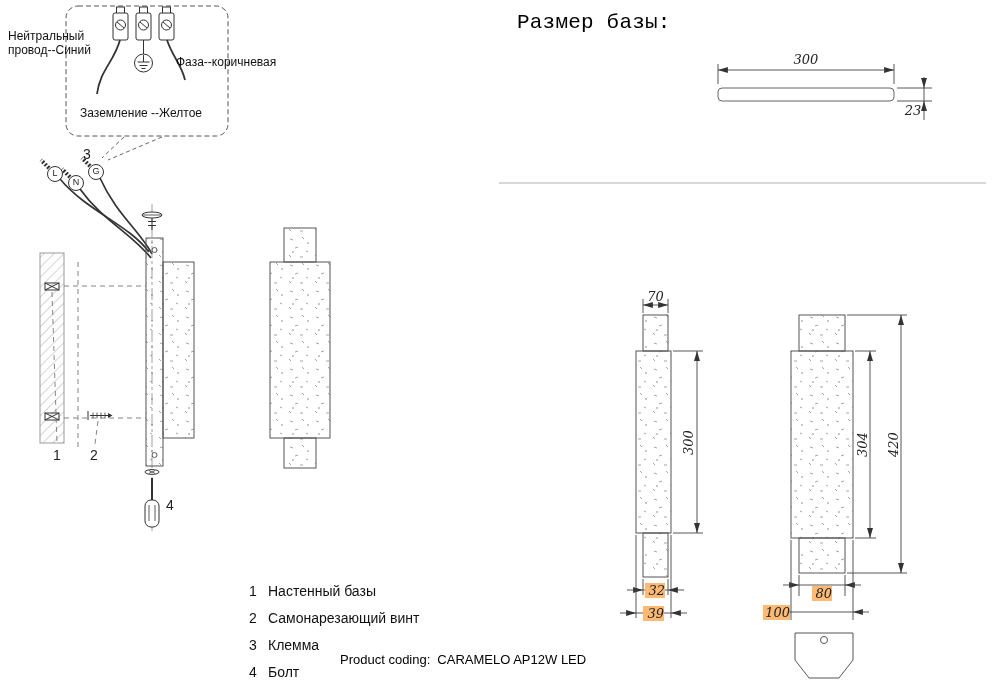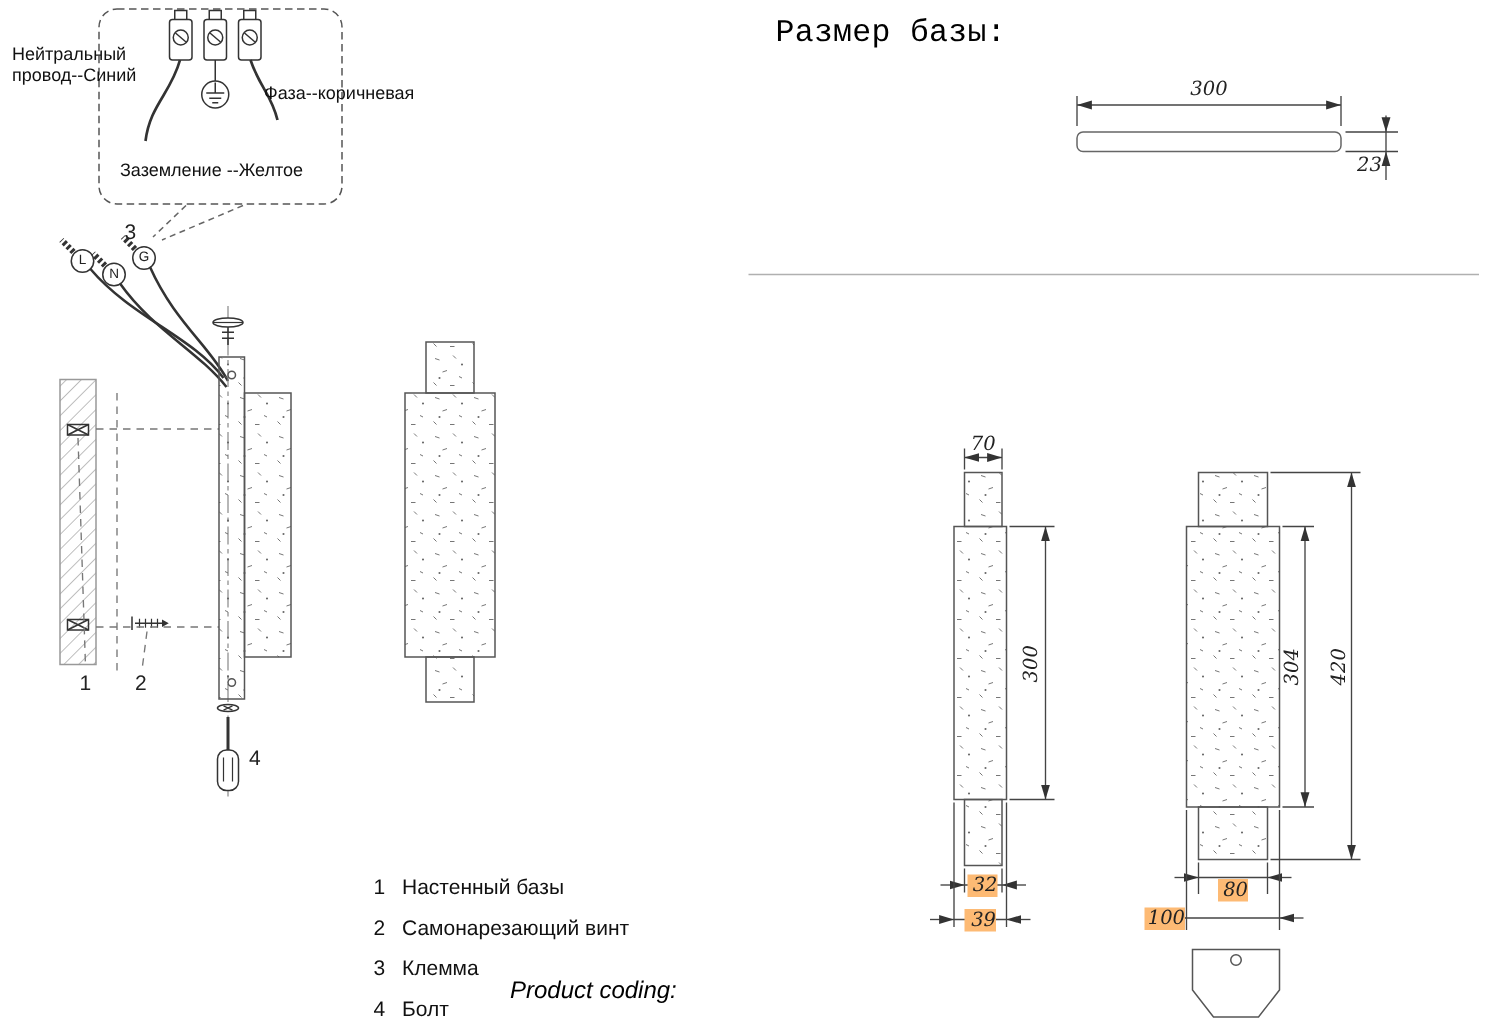--- a/index.html
+++ b/index.html
@@ -10,21 +10,21 @@
   .small{font-size:12px;}
   .callout{font-size:14px;color:#222;}
   .tletter{font-size:9px;text-align:center;color:#222;}
   .title{font-size:21px;color:#000;letter-spacing:.2px;}
   .dim{position:absolute;font-family:"DejaVu Serif",serif;font-style:italic;
        font-size:13px;color:#222;text-align:center;}
   .dimbg{background:#fdba74;text-align:right;}
   .rot{transform:rotate(-90deg);transform-origin:center center;}
   .legend-row{position:absolute;left:249px;display:flex;font-size:14px;color:#111;}
   .lg-num{width:19px;}
-  .product{position:absolute;left:340px;top:652px;font-size:16px;color:#000;display:flex;gap:7px;font-style:italic;}
+  .product{position:absolute;left:340px;top:652px;font-size:13px;color:#000;display:flex;gap:7px;}
 </style>
 </head>
 <body>
 
 <div class="page">
 
   <svg class="art" width="1000" height="690" viewBox="0 0 1000 690">
     <defs>
       <marker id="arr" viewBox="0 0 10 6" markerWidth="11" markerHeight="7" refX="10" refY="3" orient="auto-start-reverse">
         <path d="M0,0 L10,3 L0,6 Z" fill="#333"></path>
@@ -243,15 +243,16 @@
   <div class="dim dimbg" style="left:645px;top:583px;width:20px;">32</div>
   <div class="dim dimbg" style="left:643px;top:606px;width:21px;">39</div>
 
   <div class="dim rot" style="left:845px;top:437px;width:34px;">304</div>
   <div class="dim rot" style="left:876px;top:437px;width:34px;">420</div>
   <div class="dim dimbg" style="left:812px;top:586px;width:20px;">80</div>
   <div class="dim dimbg" style="left:763px;top:605px;width:27px;">100</div>
 
   <div class="product">
     <span>Product coding:</span>
+    <span>CARAMELO AP12W LED</span>
   </div>
 
 </div>
 
 </body></html>

